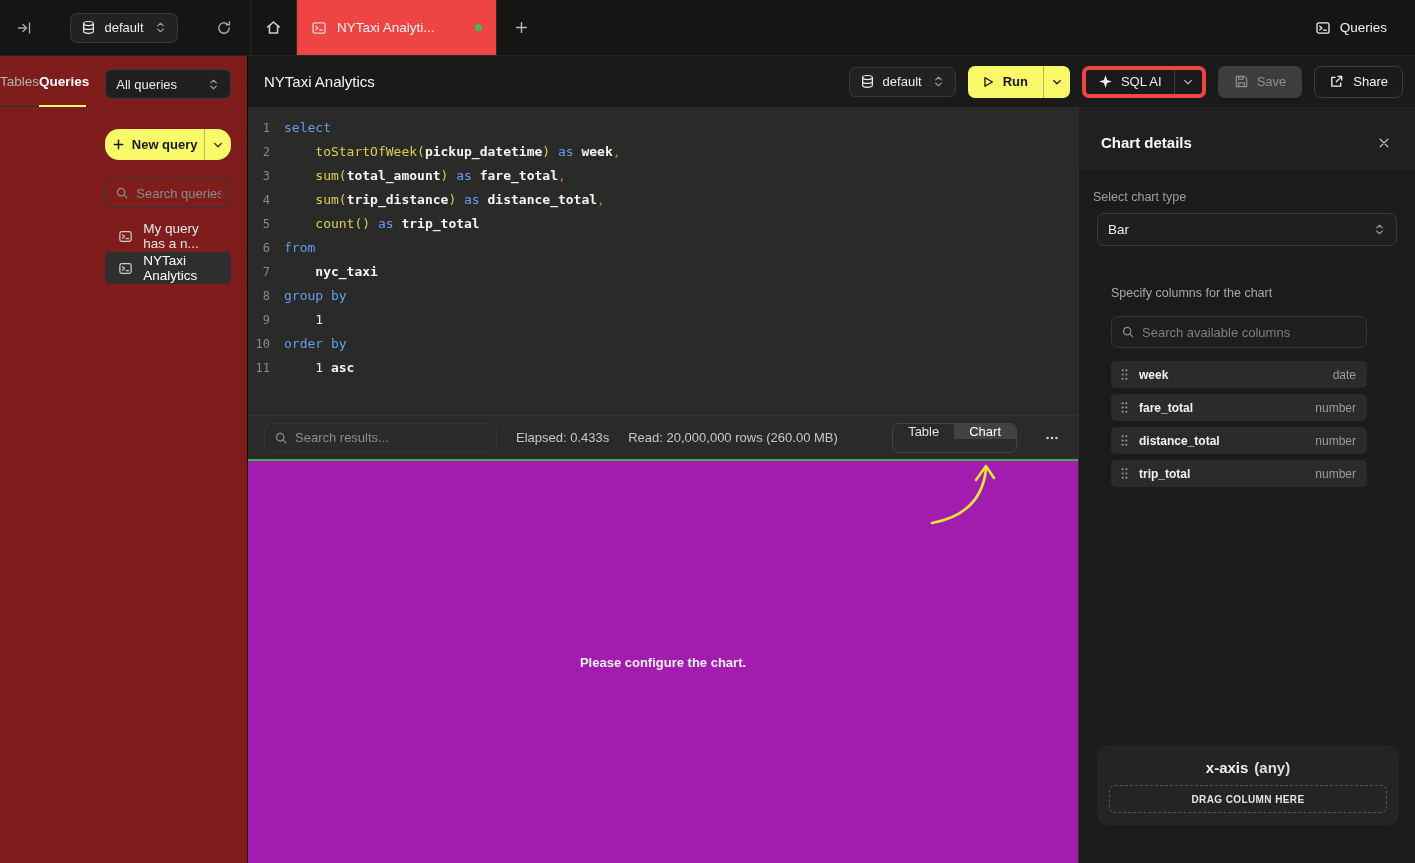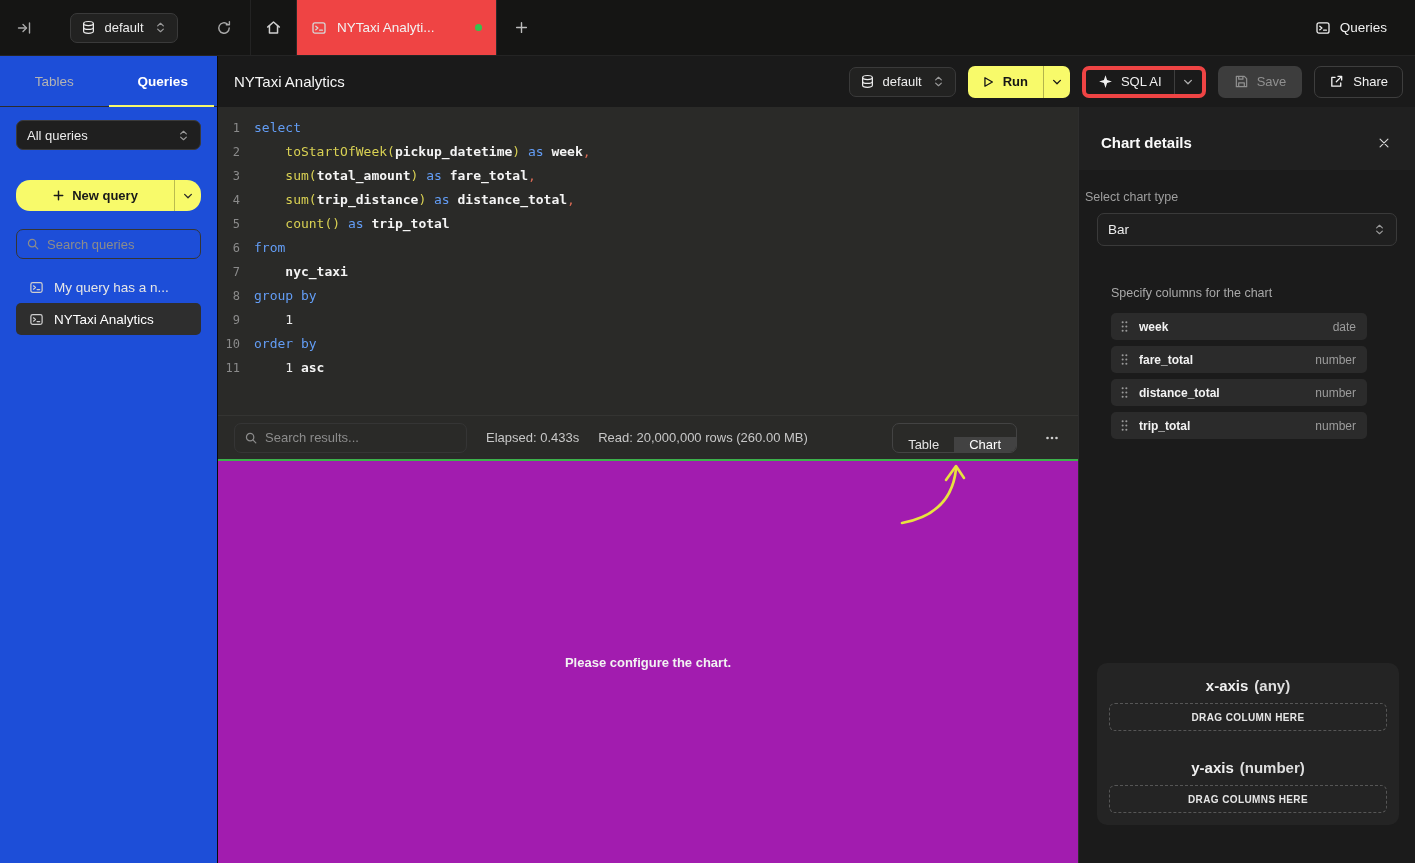--- a/index.html
+++ b/index.html
@@ -31,21 +31,21 @@
   .tb-tab .title { font-size: 13.5px; color: #f2f2f2; white-space: nowrap; overflow: hidden; flex: 1; }
   .tab-dot { width: 7px; height: 7px; border-radius: 50%; background: var(--green-dot); flex: none; }
   .tb-plus { width: 48px; display: flex; align-items: center; justify-content: center; color: #bdbdbd; cursor: pointer; }
   .tb-right { margin-left: auto; display: flex; align-items: center; padding-right: 28px; }
   .queries-btn { display: flex; align-items: center; gap: 9px; color: #f0f0f0; font-size: 13.5px; cursor: pointer; }
 
   
   .body { flex: 1; display: flex; min-height: 0; }
 
   
-  .sidebar { width: 218px; flex: none; background: #1d4ed8; border-right: 1px solid #0a0a0a; display: flex; flex-direction: column; }
+  .sidebar { width: 248px; flex: none; background: #7f1d1d; border-right: 1px solid #0a0a0a; display: flex; flex-direction: row; }
   .side-tabs { height: 51px; flex: none; display: flex; border-bottom: 1px solid #2c2c2c; }
   .side-tab { flex: 1; display: flex; align-items: center; justify-content: center; font-size: 13.5px; color: #b3b3b3; position: relative; cursor: pointer; }
   .side-tab.active { color: #ffffff; font-weight: 600; }
   .side-tab.active::after { content: ""; position: absolute; left: 0; right: 3px; bottom: -1px; height: 2px; background: var(--accent); }
   .side-content { padding: 13px 16px 0; display: flex; flex-direction: column; }
   .select-box { height: 30px; border: 1px solid #3a3a3a; background: #1f1f1f; border-radius: 7px; display: flex; align-items: center; padding: 0 10px; font-size: 13px; color: #ededed; cursor: pointer; }
   .select-box .chev { margin-left: auto; color: #9a9a9a; }
   .new-query { margin-top: 30px; height: 31px; background: var(--accent); border-radius: 14px; display: flex; align-items: stretch; color: #191919; font-size: 13px; font-weight: 600; cursor: pointer; }
   .nq-main { flex: 1; display: flex; align-items: center; justify-content: center; gap: 7px; }
   .nq-chev { width: 27px; display: flex; align-items: center; justify-content: center; border-left: 1px solid rgba(0,0,0,.25); color: #2a2a2a; }
@@ -84,21 +84,21 @@
   .tok-fn { color: #d9d153; }
   .tok-id { color: #f4f4f4; font-weight: 700; }
   .tok-pn { color: #d96a55; }
   .tok-nm { color: #ececec; }
   .tok-pl { color: #ececec; }
 
   
   .results-toolbar { height: 44px; flex: none; display: flex; align-items: center; gap: 19px; padding: 0 10px 0 16px; border-top: 1px solid rgba(255,255,255,.05); }
   .results-search { width: 233px; flex: none; }
   .meta { font-size: 13px; color: #c7c7c7; white-space: nowrap; }
-  .seg { margin-left: auto; display: flex; align-items: flex-end; height: 30px; border: 1px solid #434343; border-radius: 7px; overflow: hidden; flex: none; }
+  .seg { margin-left: auto; display: flex; align-items: flex-start; height: 30px; border: 1px solid #434343; border-radius: 7px; overflow: hidden; flex: none; }
   .seg-item { display: flex; align-items: center; padding: 0 15px; font-size: 13px; color: #e3e3e3; cursor: pointer; }
   .seg-item.active { background: #424242; color: #ffffff; }
   .more-btn { width: 32px; height: 30px; border-radius: 7px; display: flex; align-items: center; justify-content: center; color: #cfcfcf; cursor: pointer; flex: none; }
 
   .green-divider { height: 2px; flex: none; background: var(--green); }
 
   
   .chart-area { flex: 1; position: relative; background: #a21caf; display: flex; align-items: center; justify-content: center; min-height: 0; }
   .empty-msg { font-size: 13px; font-weight: 700; color: #f2f2f2; }
   .annotation-arrow { position: absolute; top: 0; left: 0; pointer-events: none; }
@@ -107,21 +107,21 @@
   .chart-panel { width: 337px; flex: none; background: #1b1b1b; border-left: 1px solid #2d2d2d; display: flex; flex-direction: column; min-height: 0; }
   .panel-top { background: #202020; flex: none; }
   .panel-header { display: flex; align-items: center; justify-content: space-between; padding: 27px 24px 19px 22px; }
   .panel-title { font-size: 15px; font-weight: 700; color: #fafafa; }
   .panel-close { color: #d8d8d8; cursor: pointer; }
   .panel-tabs { display: flex; border-bottom: 1px solid #343434; }
   .panel-tab { flex: 1; height: 42px; display: flex; align-items: center; justify-content: center; font-size: 13.5px; color: #b3b3b3; position: relative; cursor: pointer; }
   .panel-tab.active { color: #ffffff; }
   .panel-tab.active::after { content: ""; position: absolute; left: 0; right: 0; bottom: -1px; height: 2px; background: #ededed; }
   .panel-body { flex: 1; display: flex; flex-direction: column; padding-top: 20px; min-height: 0; }
-  .field-label { font-size: 12.5px; color: #9e9e9e; padding: 0 6px; }
+  .field-label { font-size: 12.5px; color: #9e9e9e; padding: 0 14px; }
   .chart-type-select { margin: 9px 18px 0; height: 33px; font-size: 13.5px; background: #1f1f1f; }
   .columns-section { margin-top: 40px; padding: 0 48px 0 32px; }
   .cols-label { font-size: 12.5px; color: #a8a8a8; }
   .cols-search { margin-top: 16px; background: #1e1e1e; height: 32px; }
   .cols-search input::placeholder { color: #7f7f7f; }
   .col-row { margin-top: 6px; height: 27px; background: #2b2b2b; border-radius: 5px; display: flex; align-items: center; gap: 9px; padding: 0 11px 0 8px; cursor: grab; }
   .col-row.first { margin-top: 13px; }
   .col-handle { color: #9a9a9a; display: flex; flex: none; }
   .col-name { font-size: 12px; font-weight: 700; color: #f2f2f2; }
   .col-type { margin-left: auto; font-size: 12px; color: #9c9c9c; }
@@ -466,20 +466,29 @@
               <span class="chev">
                 <svg width="13" height="13" viewBox="0 0 16 16" fill="none" stroke="currentColor" stroke-width="1.5" stroke-linecap="round" stroke-linejoin="round">
                     <path d="M4.5 6 L8 2.8 11.5 6"></path>
                     <path d="M4.5 10 L8 13.2 11.5 10"></path>
                   </svg>
               </span>
             </div>
 
             <div class="columns-section">
               <div class="cols-label">Specify columns for the chart</div>
+              <div class="search-box cols-search">
+                <span>
+                  <svg width="14" height="14" viewBox="0 0 16 16" fill="none" stroke="currentColor" stroke-width="1.4" stroke-linecap="round">
+                      <circle cx="7" cy="7" r="4.2"></circle>
+                      <path d="M10.2 10.2 L13.5 13.5"></path>
+                    </svg>
+                </span>
+                <input type="text" placeholder="Search available columns" style="">
+              </div>
 
               <div class="col-row first">
                 <span class="col-handle">
                   <svg width="11" height="13" viewBox="0 0 10 14" fill="currentColor">
                       <circle cx="3" cy="2.5" r="1.1"></circle>
                       <circle cx="7" cy="2.5" r="1.1"></circle>
                       <circle cx="3" cy="7" r="1.1"></circle>
                       <circle cx="7" cy="7" r="1.1"></circle>
                       <circle cx="3" cy="11.5" r="1.1"></circle>
                       <circle cx="7" cy="11.5" r="1.1"></circle>
@@ -533,27 +542,20 @@
             </div>
 
             <div class="axes-card">
               <div class="axis-block">
                 <div class="axis-title">
                   <span class="axis-name">x-axis</span>
                   <span class="axis-hint">(any)</span>
                 </div>
                 <div class="dropzone">DRAG COLUMN HERE</div>
               </div>
-              <div class="axis-block">
-                <div class="axis-title">
-                  <span class="axis-name">y-axis</span>
-                  <span class="axis-hint">(number)</span>
-                </div>
-                <div class="dropzone">DRAG COLUMNS HERE</div>
-              </div>
             </div>
           </div>
         </div>
 
       </div>
     </div>
   </div>
 </div>
 
 </body></html>

